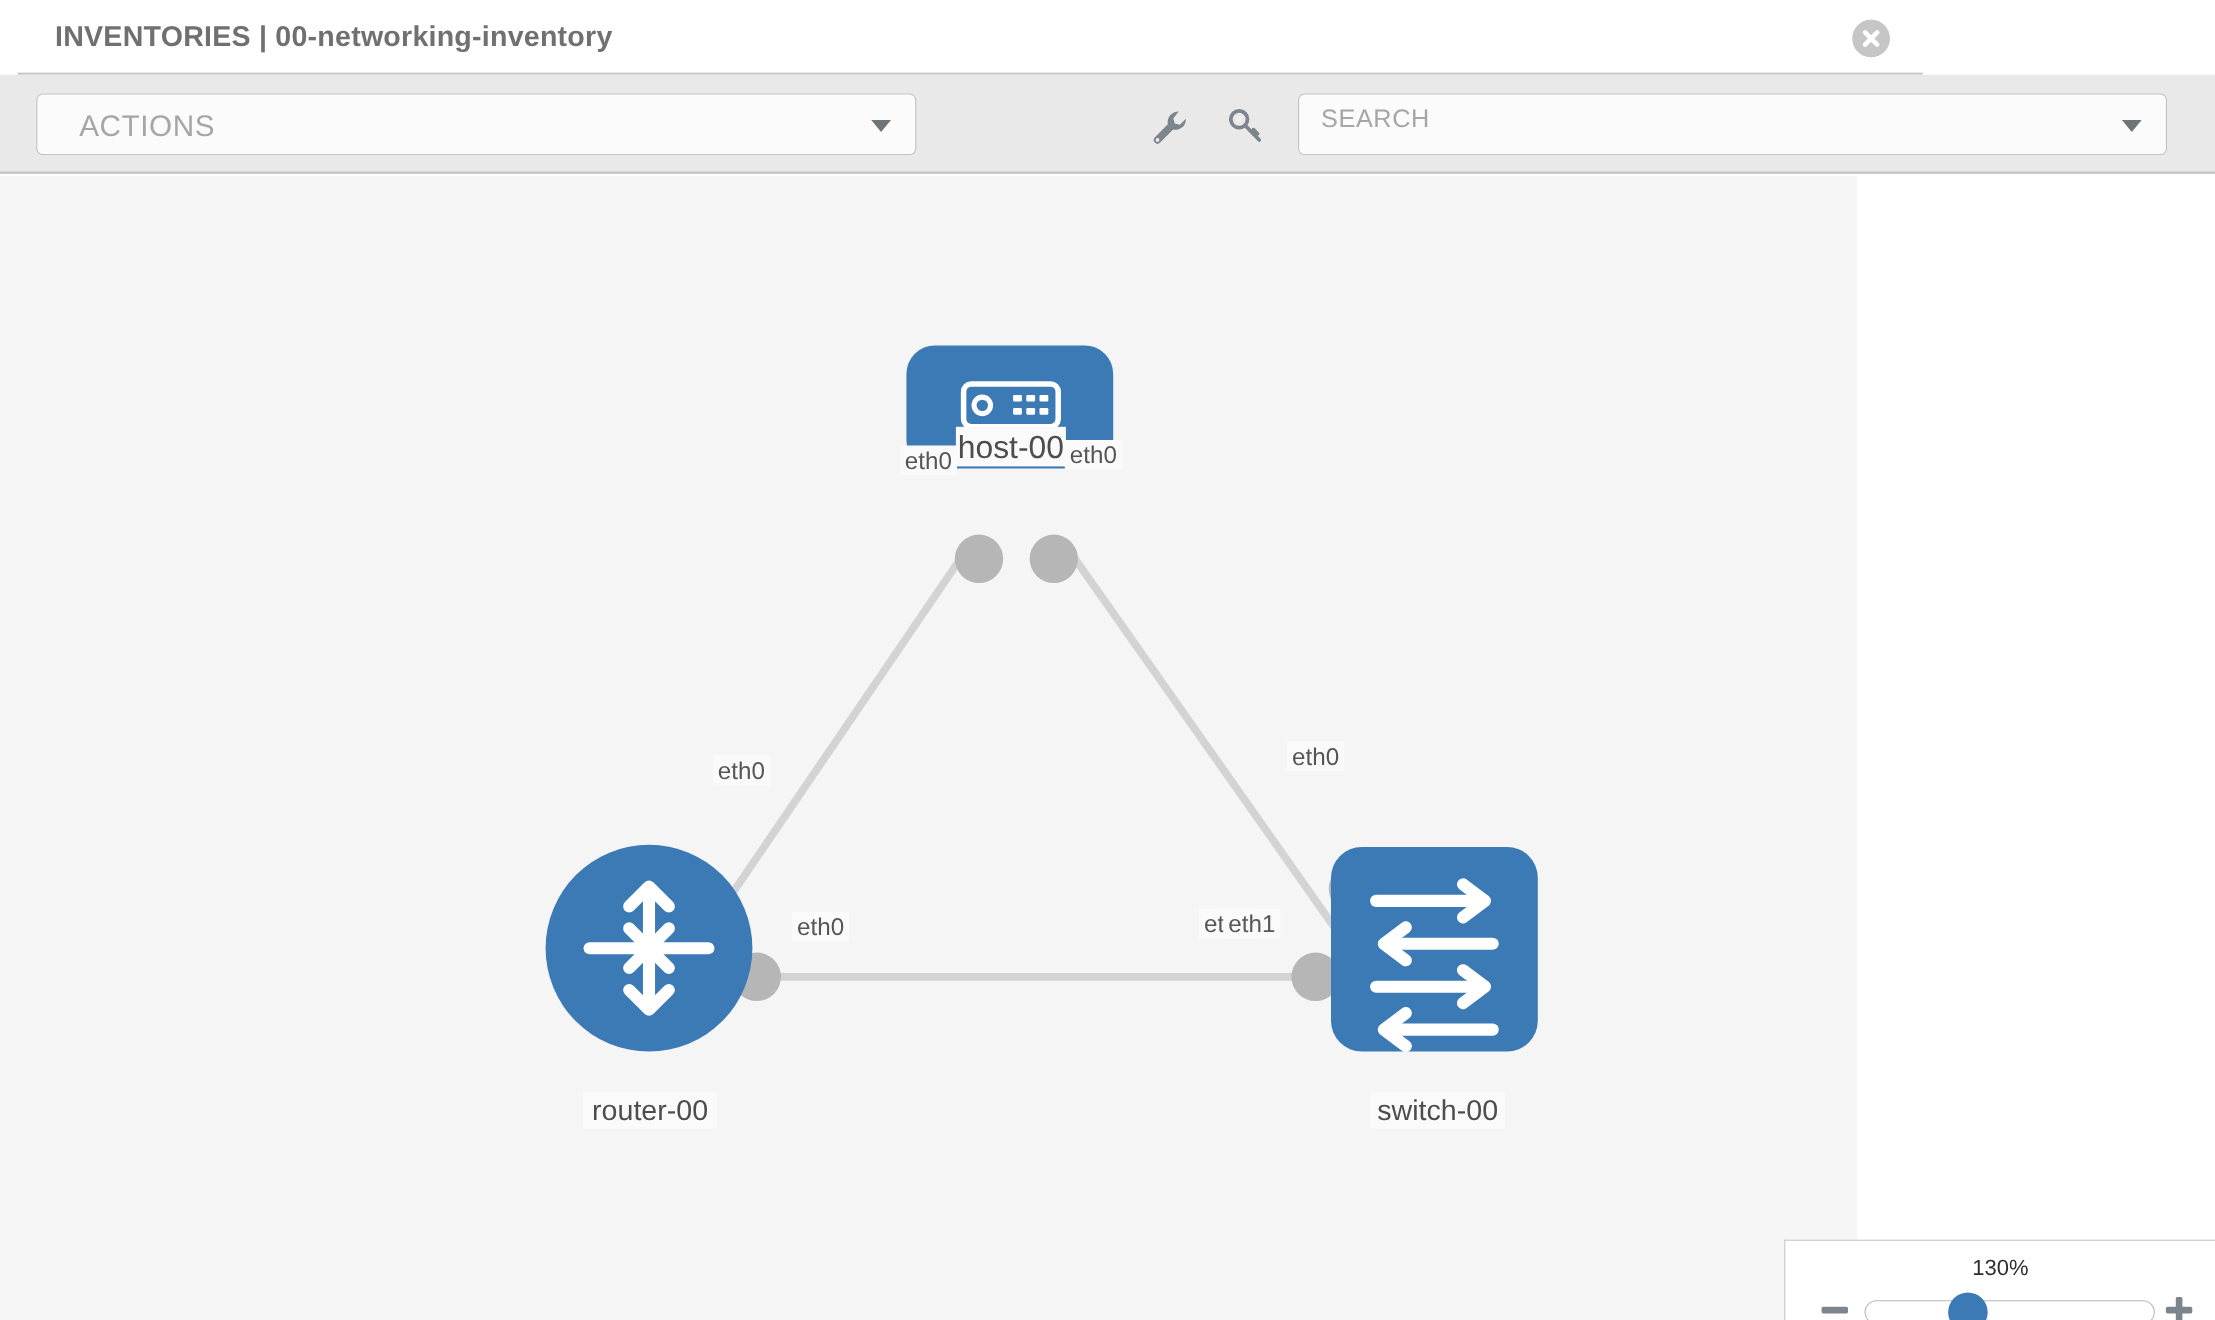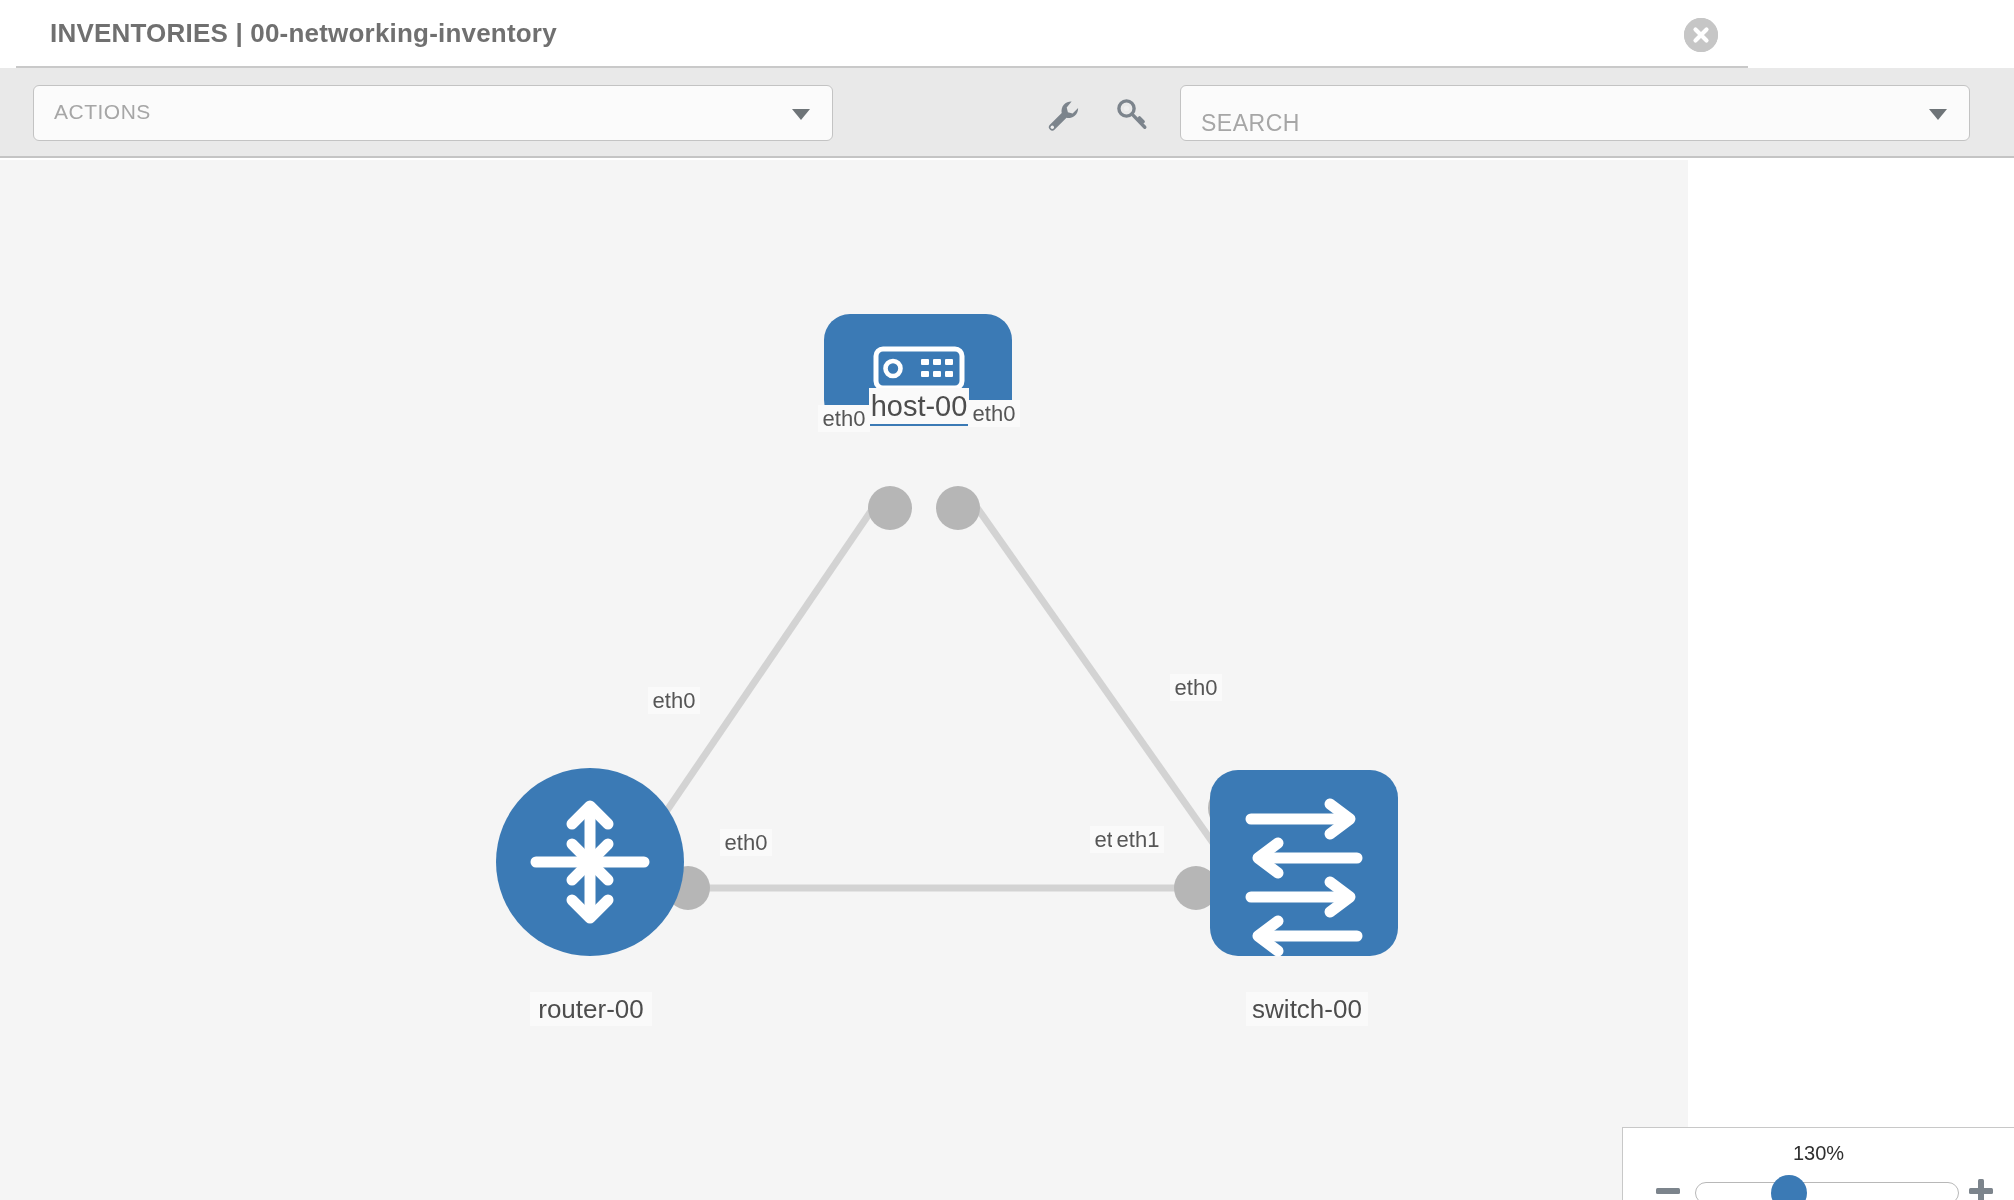--- a/index.html
+++ b/index.html
@@ -64,23 +64,23 @@
     left: 33px;
     top: 85px;
     width: 800px;
     height: 56px;
     background: #fbfbfb;
     border: 1px solid #c3c3c3;
     border-radius: 6px;
   }
   .actions-select .sel-label {
     position: absolute;
-    left: 20px;
+    left: 38px;
     top: 14px;
-    font-size: 21px;
+    font-size: 27px;
     color: #a6a6a6;
     letter-spacing: 0.5px;
   }
   .caret {
     position: absolute;
     right: 22px;
     top: 23px;
     width: 0; height: 0;
     border-left: 9px solid transparent;
     border-right: 9px solid transparent;
@@ -102,21 +102,21 @@
     top: 85px;
     width: 790px;
     height: 56px;
     background: #fbfbfb;
     border: 1px solid #c3c3c3;
     border-radius: 6px;
   }
   .search-box .sel-label {
     position: absolute;
     left: 20px;
-    top: 24px;
+    top: 8px;
     font-size: 23px;
     color: #a6a6a6;
     letter-spacing: 0.5px;
   }
 
   
   .canvas {
     position: absolute;
     left: 0; top: 160px;
     width: 1688px;

